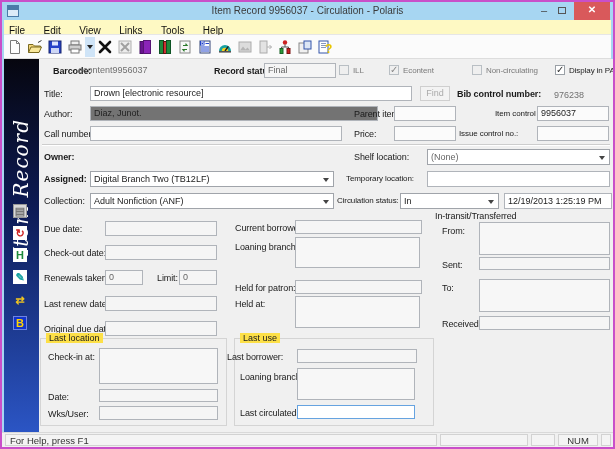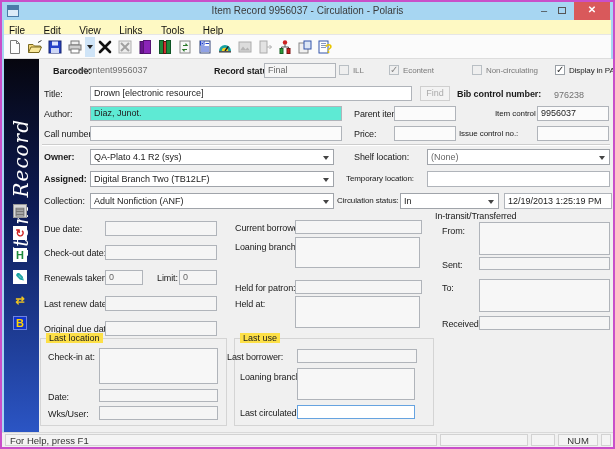--- a/index.html
+++ b/index.html
@@ -234,37 +234,36 @@
     <span class="cb checked" style="left:516px;top:6px;"></span>
     <span class="lbl sm" style="left:530px;top:7px;">Display in PAC</span>
 
     <span class="lbl" style="left:5px;top:30px;">Title:</span>
     <span class="fld" style="left:51px;top:27px;width:322px;background:#fff;">Drown [electronic resource]</span>
     <span class="btn" style="left:381px;top:27px;width:30px;">Find</span>
     <span class="lbl b" style="left:418px;top:30px;">Bib control number:</span>
     <span class="fld flat" style="left:512px;top:30px;width:60px;">976238</span>
 
     <span class="lbl" style="left:5px;top:50px;">Author:</span>
-    <span class="fld" style="left:51px;top:47px;width:252px;background:#5eead4;">Diaz, Junot.</span>
+    <span class="fld" style="left:51px;top:47px;width:288px;background:#737373;">Diaz, Junot.</span>
     <span class="lbl" style="left:315px;top:50px;">Parent item:</span>
     <span class="fld" style="left:355px;top:47px;width:62px;"></span>
     <span class="lbl sm" style="left:420px;top:50px;margin-left:36px;">Item control number:</span>
     <span class="fld" style="left:498px;top:47px;width:72px;">9956037</span>
 
     <span class="lbl" style="left:5px;top:70px;">Call number:</span>
     <span class="fld" style="left:51px;top:67px;width:252px;"></span>
     <span class="lbl" style="left:315px;top:70px;">Price:</span>
     <span class="fld" style="left:355px;top:67px;width:62px;"></span>
     <span class="lbl sm" style="left:420px;top:70px;">Issue control no.:</span>
     <span class="fld" style="left:498px;top:67px;width:72px;"></span>
 
     <div class="sep" style="left:3px;top:85px;width:568px;"></div>
 
     <span class="lbl b" style="left:5px;top:93px;">Owner:</span>
-    <div class="dd" style="left:51px;top:90px;width:244px;">QA-Plato 4.1 R2 (sys)</div>
     <span class="lbl" style="left:315px;top:93px;">Shelf location:</span>
     <div class="dd" style="left:388px;top:90px;width:183px;color:#666;">(None)</div>
 
     <span class="lbl b" style="left:5px;top:115px;">Assigned:</span>
     <div class="dd" style="left:51px;top:112px;width:244px;">Digital Branch Two (TB12LF)</div>
     <span class="lbl sm" style="left:307px;top:115px;">Temporary location:</span>
     <span class="fld" style="left:388px;top:112px;width:183px;height:16px;background:#fff;"></span>
 
     <span class="lbl" style="left:5px;top:137px;">Collection:</span>
     <div class="dd" style="left:51px;top:134px;width:244px;">Adult Nonfiction (ANF)</div>

